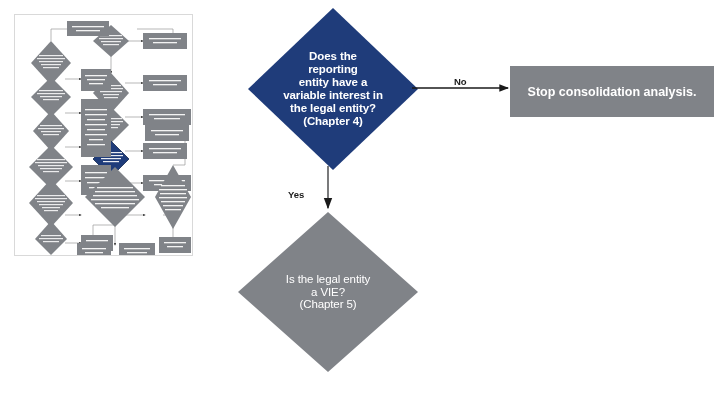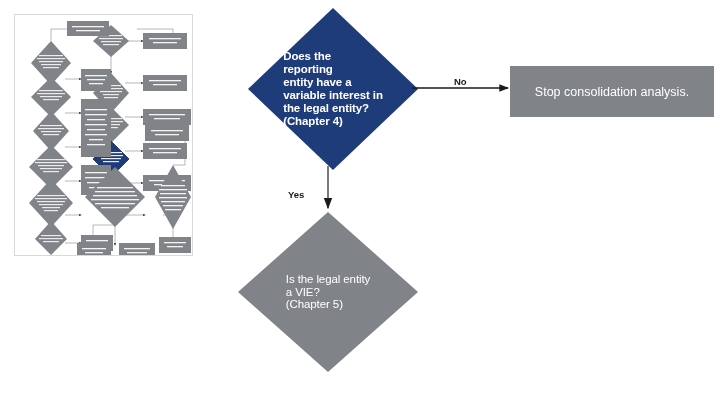--- a/index.html
+++ b/index.html
@@ -39,20 +39,21 @@
   }
   .diamond .shape {
     position: absolute;
     left: 0; top: 0;
     width: 100%; height: 100%;
   }
   .diamond .label,
   .boxnode .label {
     position: relative;
     z-index: 2;
+    text-align: center;
     color: #ffffff;
     line-height: 1.12;
     white-space: pre-line;
     pointer-events: none;
   }
 
   #decision-variable-interest {
     left: 248px;
     top: 8px;
     width: 170px;
@@ -84,21 +85,21 @@
   }
   #terminal-stop-analysis {
     left: 510px;
     top: 66px;
     width: 204px;
     height: 51px;
     background: #808388;
   }
   #terminal-stop-analysis .label {
     font-size: 12.5px;
-    font-weight: normal;
+    font-weight: bold;
     color: #ffffff;
   }
 
   
   .connector {
     position: absolute;
     overflow: visible;
   }
   #connector-no {
     left: 412px;

